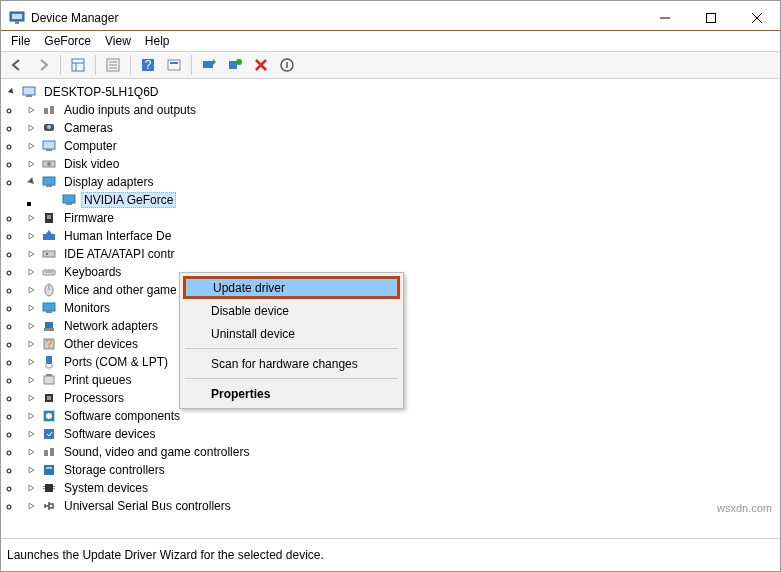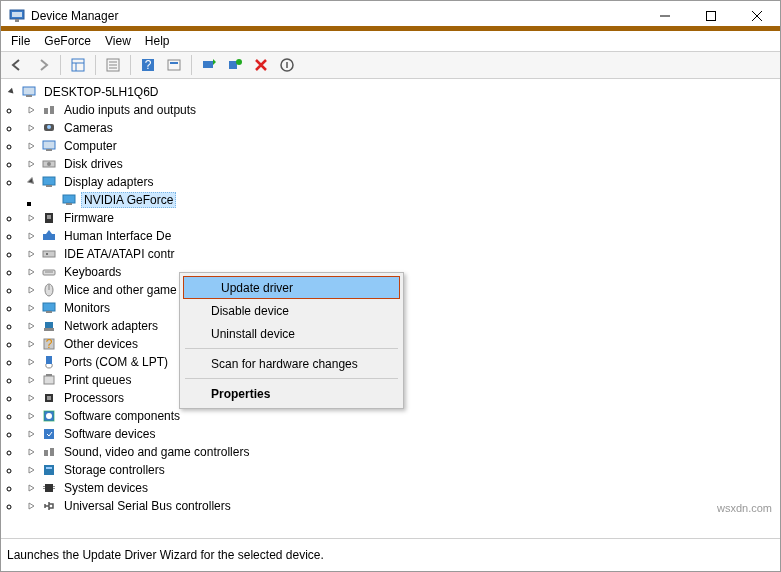--- a/index.html
+++ b/index.html
@@ -1,17 +1,17 @@
 <!DOCTYPE html>
 <html><head>
 <meta charset="utf-8">
 <style>
 * { margin: 0; padding: 0; box-sizing: border-box; font-family: "Segoe UI", Tahoma, sans-serif; font-size: 12px; }
 body { background: #fff; width: 781px; height: 572px; overflow: hidden; border: 1px solid #999; display: flex; flex-direction: column; }
-.titlebar { height: 30px; display: flex; align-items: center; padding: 4px 0 0 8px; background: #fff; border-bottom: 5px solid #a16207; }
+.titlebar { height: 30px; display: flex; align-items: center; padding: 4px 0 0 8px; background: #fff; border-bottom: 1px solid #a16207; }
 .titlebar .icon { width: 16px; height: 16px; margin-right: 6px; }
 .titlebar .title { flex: 1; }
 .winbtns { display: flex; }
 .winbtn { width: 46px; height: 30px; display: flex; align-items: center; justify-content: center; }
 .menubar { height: 20px; display: flex; align-items: center; padding: 0 6px; gap: 6px; }
 .menubar span { padding: 2px 4px; }
 .toolbar { height: 28px; border-top: 1px solid #d0d0d0; border-bottom: 1px solid #d0d0d0; background: #f6f6f6; display: flex; align-items: center; padding: 0 4px; gap: 2px; }
 .tbtn { width: 24px; height: 22px; display: flex; align-items: center; justify-content: center; border: 1px solid transparent; }
 .tsep { width: 1px; height: 20px; background: #ccc; margin: 0 3px; }
 .content { flex: 1; overflow: auto; padding: 4px 0; position: relative; }
@@ -19,21 +19,21 @@
 .tree li { white-space: nowrap; }
 .row { display: flex; align-items: center; height: 18px; padding-left: 4px; }
 .arrow { width: 14px; height: 14px; display: flex; align-items: center; justify-content: center; color: #666; font-size: 10px; }
 .arrow.open svg { transform: rotate(45deg); }
 .devicon { width: 16px; height: 16px; margin: 0 4px 0 2px; flex-shrink: 0; }
 .label { padding: 1px 3px; }
 .selected .label { background: #cde8ff; border: 1px dotted #7bb6e6; padding: 0 2px; }
 .children { padding-left: 20px; }
 .contextmenu { position: absolute; left: 178px; top: 193px; width: 225px; background: #f0f0f0; border: 1px solid #bababa; box-shadow: 2px 2px 4px rgba(0,0,0,0.25); padding: 3px; }
 .contextmenu .mitem { height: 23px; display: flex; align-items: center; padding: 0 8px 0 28px; }
-.contextmenu .mitem.highlight { background: #91c9f7; border: 1px solid #c2410c; padding: 0 7px 0 37px; }
+.contextmenu .mitem.highlight { background: #91c9f7; border: 3px solid #c2410c; padding: 0 7px 0 27px; }
 .contextmenu .msep { height: 1px; background: #ccc; margin: 3px 2px; }
 .contextmenu .mbold { font-weight: bold; text-align: right; }
 .statusbar { height: 22px; border-top: 1px solid #d0d0d0; display: flex; align-items: center; padding: 16px 6px; font-size: 11px; }
 .footer-water { position: absolute; bottom: 24px; right: 8px; font-size: 11px; color: #999; }
 svg { display: block; }
 </style>
 </head>
 <body>
 
 <div class="titlebar">
@@ -211,21 +211,21 @@
                 <svg width="8" height="8">
                   <path d="M1 1 L6 4 L1 7 Z" fill="none" stroke="#888"></path>
                 </svg>
               </span>
               <span class="devicon">
                 <svg viewBox="0 0 16 16">
                   <rect x="2" y="5" width="12" height="6" fill="#ccc" stroke="#888"></rect>
                   <circle cx="8" cy="8" r="2" fill="#888"></circle>
                 </svg>
               </span>
-              <span class="label">Disk drives</span>
+              <span class="label">Disk video</span>
             </div>
           </li>
           <li>
             <div class="row">
               <span class="arrow open">
                 <svg width="8" height="8">
                   <path d="M1 1 L6 4 L1 7 Z" fill="#444" stroke="#888"></path>
                 </svg>
               </span>
               <span class="devicon">

